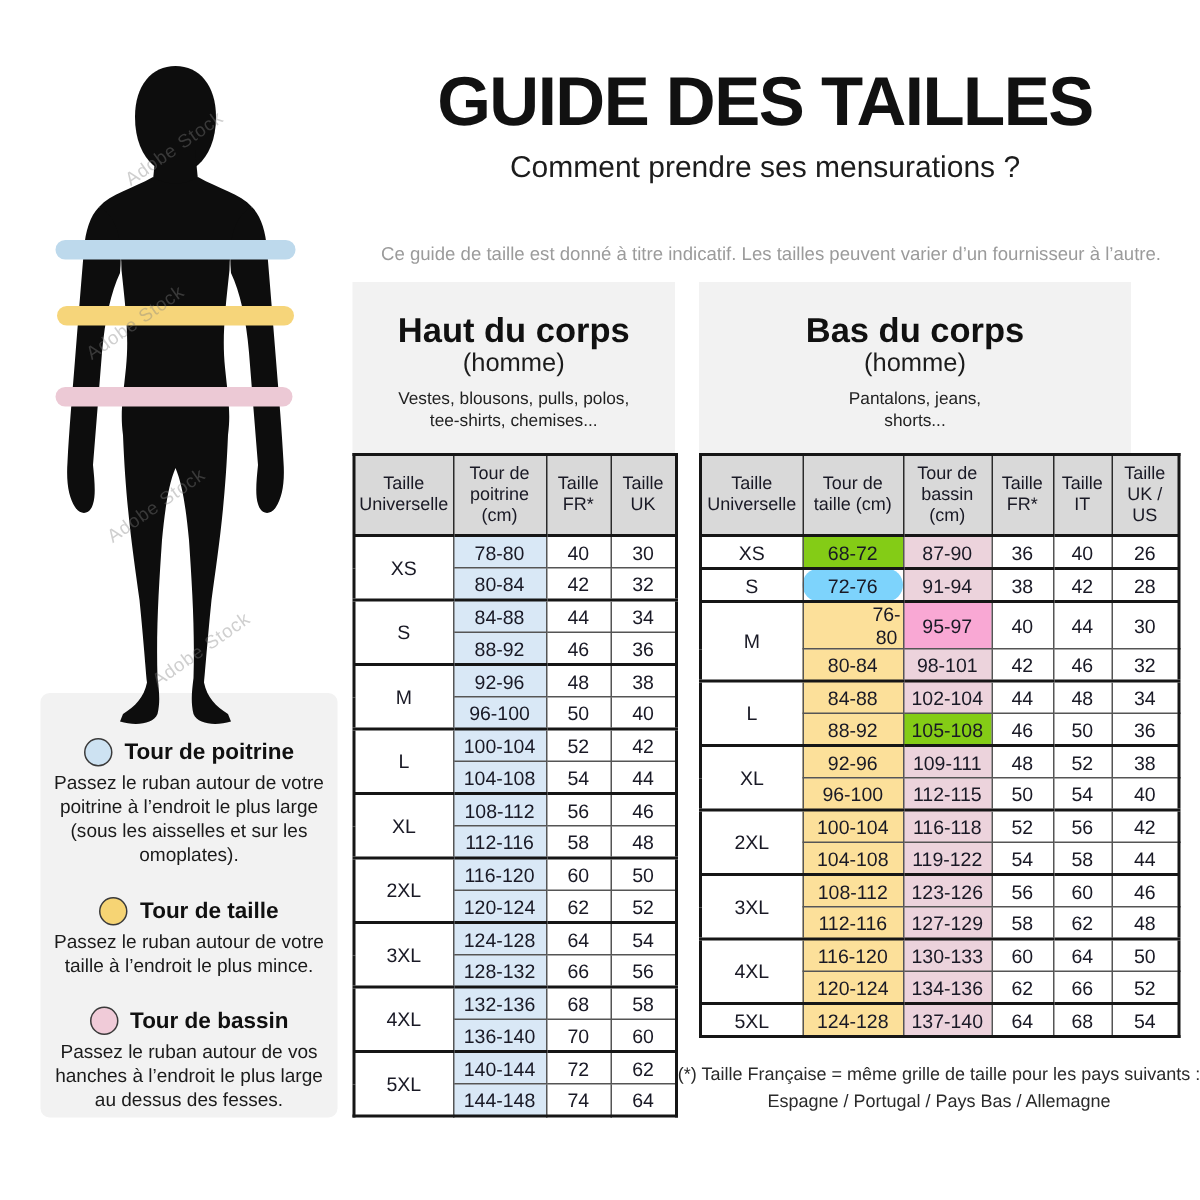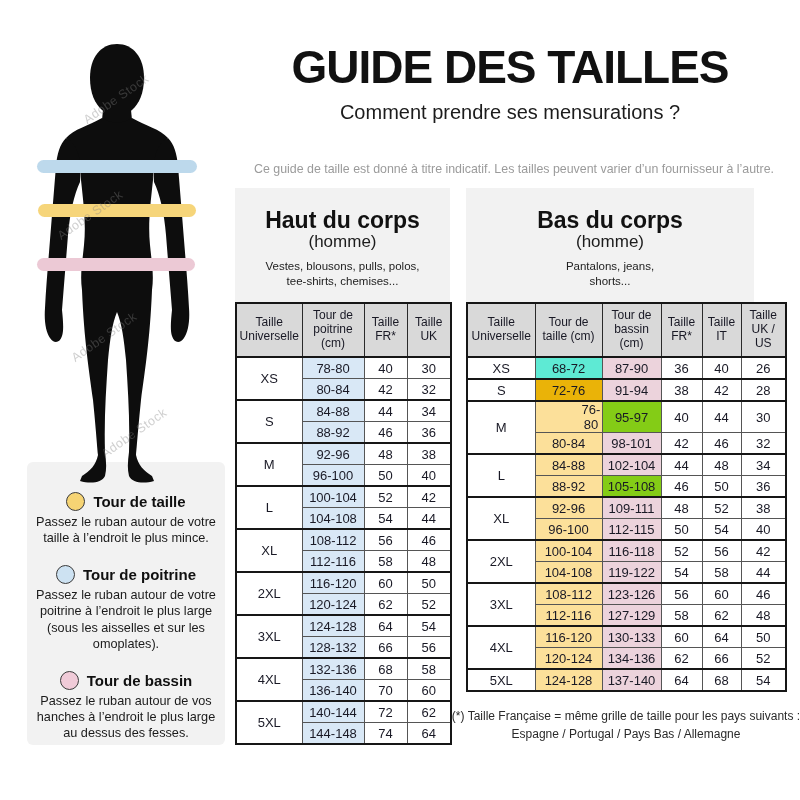--- a/index.html
+++ b/index.html
@@ -125,31 +125,31 @@
   <div class="header">
     <h1>GUIDE DES TAILLES</h1>
     <p class="subtitle">Comment prendre ses mensurations ?</p>
   </div>
   <div class="disclaimer">Ce guide de taille est donné à titre indicatif. Les tailles peuvent varier d’un fournisseur à l’autre.</div>
 
   <div class="legend">
     <div id="legend-items">
         <div class="legend-item">
           <div class="legend-head">
+            <span class="legend-dot" style="background: rgb(205, 226, 242);"></span>
+            <span class="legend-title">Tour de poitrine</span>
+          </div>
+          <p class="legend-desc">Passez le ruban autour de votre poitrine à l’endroit le plus large (sous les aisselles et sur les omoplates).</p>
+        </div>
+        <div class="legend-item">
+          <div class="legend-head">
             <span class="legend-dot" style="background: rgb(246, 212, 116);"></span>
             <span class="legend-title">Tour de taille</span>
           </div>
           <p class="legend-desc">Passez le ruban autour de votre taille à l’endroit le plus mince.</p>
-        </div>
-        <div class="legend-item">
-          <div class="legend-head">
-            <span class="legend-dot" style="background: rgb(205, 226, 242);"></span>
-            <span class="legend-title">Tour de poitrine</span>
-          </div>
-          <p class="legend-desc">Passez le ruban autour de votre poitrine à l’endroit le plus large (sous les aisselles et sur les omoplates).</p>
         </div>
         <div class="legend-item">
           <div class="legend-head">
             <span class="legend-dot" style="background: rgb(240, 203, 216);"></span>
             <span class="legend-title">Tour de bassin</span>
           </div>
           <p class="legend-desc">Passez le ruban autour de vos hanches à l’endroit le plus large au dessus des fesses.</p>
         </div>
       </div>
   </div>
@@ -300,38 +300,38 @@
             <th style="background: rgb(217, 217, 217);">Tour de taille (cm)</th>
             <th style="background: rgb(217, 217, 217);">Tour de bassin (cm)</th>
             <th style="background: rgb(217, 217, 217);">Taille FR*</th>
             <th style="background: rgb(217, 217, 217);">Taille IT</th>
             <th style="background: rgb(217, 217, 217);">Taille UK / US</th>
           </tr>
         </thead>
         <tbody>
           <tr class="group-start">
             <td rowspan="1">XS</td>
-            <td style="background: #5eead4; margin-left: 20px;">68-72</td>
+            <td style="background: #84cc16; margin-left: 20px;">68-72</td>
             <td style="background: rgb(236, 211, 220);">87-90</td>
             <td>36</td>
             <td>40</td>
             <td>26</td>
           </tr>
           <tr class="group-start">
             <td rowspan="1">S</td>
-            <td style="background: #eab308;">72-76</td>
+            <td style="background: #7dd3fc; border-radius: 11px;">72-76</td>
             <td style="background: rgb(236, 211, 220);">91-94</td>
             <td>38</td>
             <td>42</td>
             <td>28</td>
           </tr>
           <tr class="group-start">
             <td rowspan="2">M</td>
             <td style="background: rgb(252, 224, 154); padding-left: 45px;">76-80</td>
-            <td style="background: #84cc16;">95-97</td>
+            <td style="background: #f9a8d4;">95-97</td>
             <td>40</td>
             <td>44</td>
             <td>30</td>
           </tr>
           <tr>
             <td style="background: rgb(252, 224, 154);">80-84</td>
             <td style="background: rgb(236, 211, 220);">98-101</td>
             <td>42</td>
             <td>46</td>
             <td>32</td>

